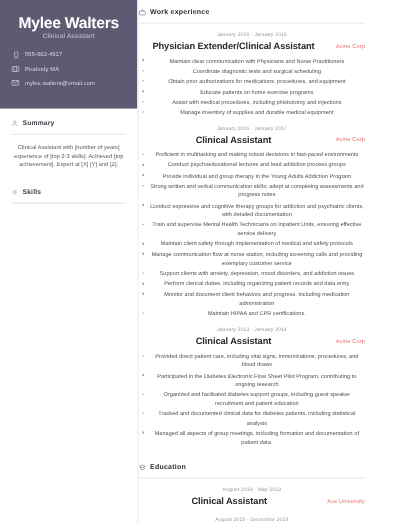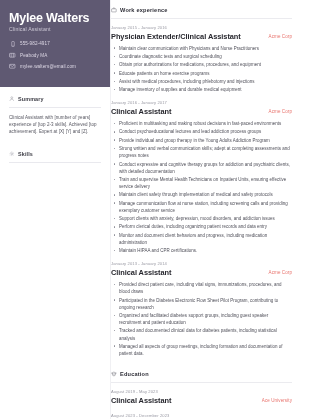--- a/index.html
+++ b/index.html
@@ -9,20 +9,21 @@
   body {
     width: 297px; height: 419px;
     font-family: "Liberation Sans", sans-serif;
     overflow: hidden;
     position: relative;
   }
   .resume {
     display: flex;
     width: 297px; height: 419px;
     background: #ffffff;
+    text-align: center;
   }
 
   
   .sidebar {
     width: 110px;
     flex: 0 0 110px;
     background: #ffffff;
     display: flex;
     flex-direction: column;
   }

